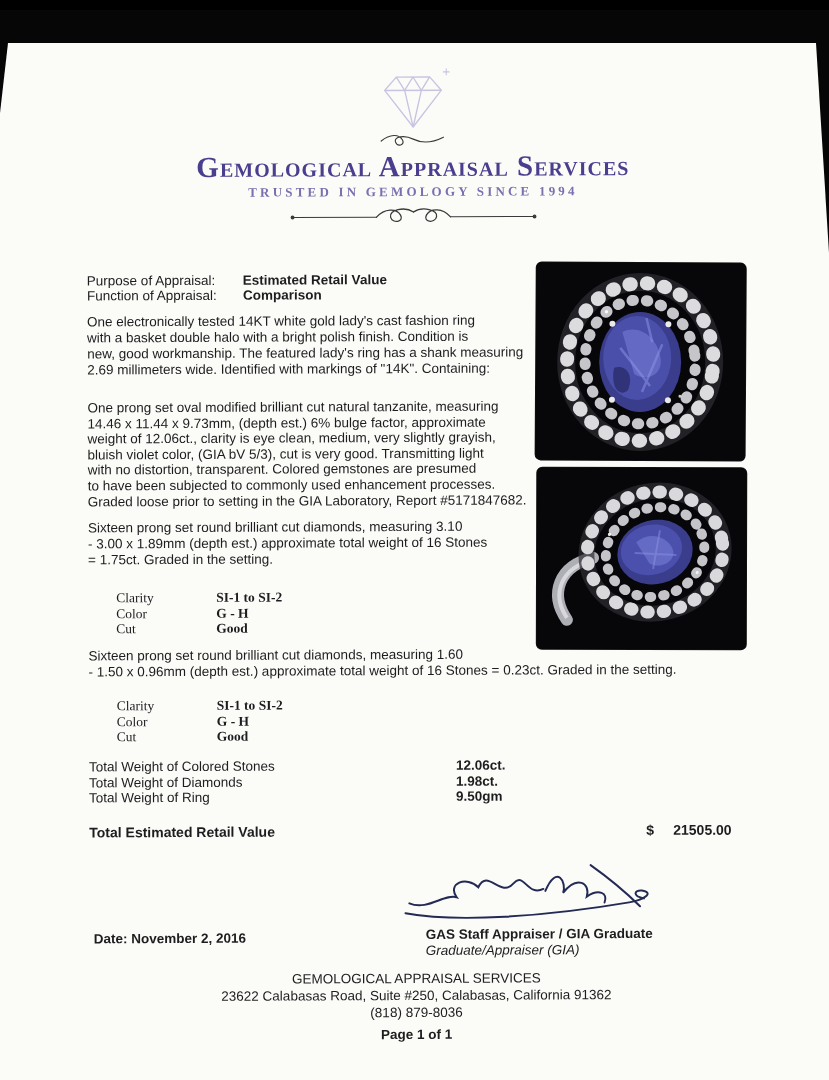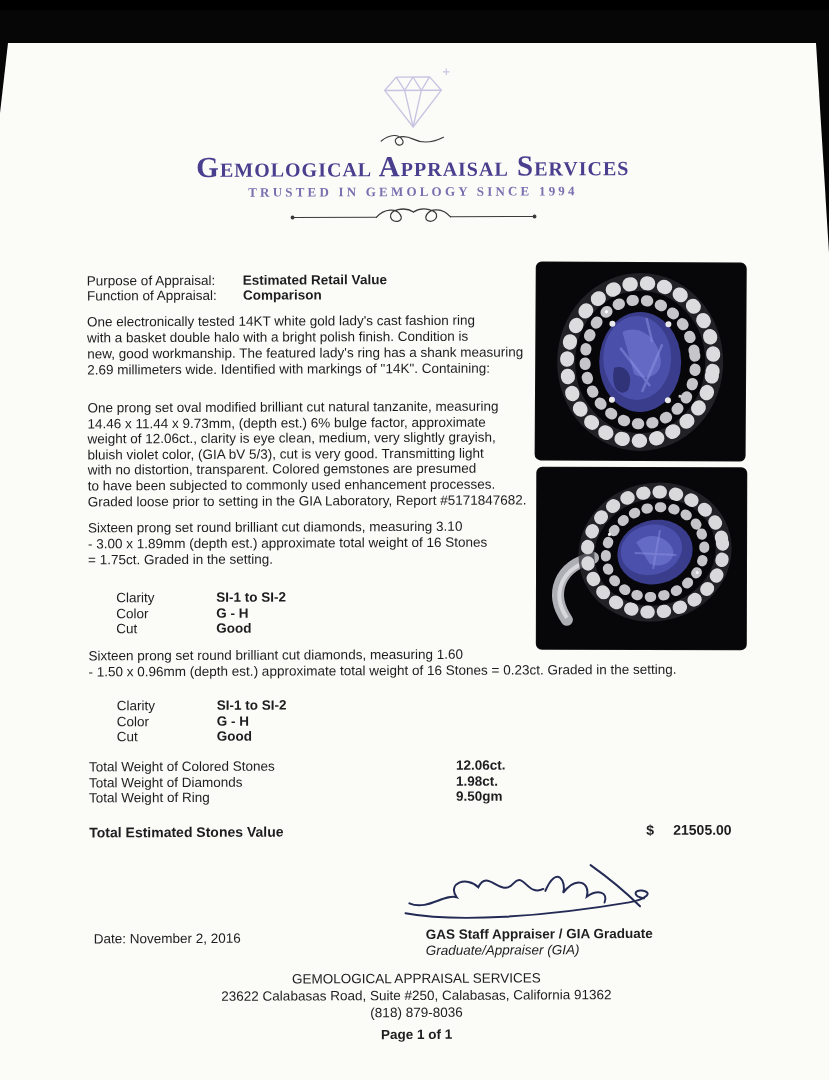--- a/index.html
+++ b/index.html
@@ -20,41 +20,41 @@
 
   
   .block { position:absolute; font-size:13.5px; line-height:16px; }
   .pre { white-space:pre-line; }
   .meta { top:262px; left:88px; line-height:15px; }
   .meta-label { display:inline-block; width:156px; }
   .meta-value { font-weight:bold; }
   .para-1 { top:303px; left:88px; width:460px; }
   .para-2 { top:389px; left:88px; width:470px; line-height:15.6px; }
   .para-3 { top:509px; left:88px; width:475px; }
-  .grading { line-height:15.6px; }
+  .grading { line-height:15.6px;font-family:Liberation Serif, serif; }
   .grading-1 { top:579px; left:116px; }
   .grading-2 { top:687px; left:116px; }
   .grading-label { display:inline-block; width:100px; }
   .grading-value { font-weight:bold; }
   .para-4 { top:637px; left:88px; width:700px; }
   .totals { top:748px; left:88px; width:680px; line-height:15.6px; }
   .totals-row { position:relative; height:15.6px; }
   .totals-value { position:absolute; left:367px; width:110px; text-align:left; font-weight:bold; }
   .retail { top:813px; left:88px; width:700px; font-weight:bold; font-size:14px; }
   .retail-currency { position:absolute; left:557px; }
   .retail-amount { position:absolute; left:584px;text-align:center; }
 
   
   .photo { position:absolute; background:#07070a; border-radius:5px; overflow:hidden; box-shadow:0 0 0 1px #111; }
   .photo-1 { top:254px; left:537px; width:209px; height:197px; transform:rotate(0.6deg); }
   .photo-2 { top:459px; left:537px; width:209px; height:181px; transform:rotate(0.4deg); }
 
   
   .signature { position:absolute; top:842px; left:396px; width:276px; height:78px; }
-  .date-line { top:920px; left:92px; font-weight:normal; }
+  .date-line { top:920px; left:92px; font-weight:bold; }
   .appraiser { top:917px; left:424px; }
   .appraiser-title { font-weight:bold; }
   .appraiser-subtitle { font-style:italic; }
 
   
   .footer { position:absolute; top:960px; left:0; width:100%; text-align:center; font-size:13.5px; line-height:17px; }
   .footer-page { font-weight:bold; margin-top:5px; }
 </style>
 </head>
 <body>
@@ -143,21 +143,21 @@
         <span>Total Weight of Diamonds</span>
         <span class="totals-value">1.98ct.</span>
       </div>
       <div class="totals-row">
         <span>Total Weight of Ring</span>
         <span class="totals-value">9.50gm</span>
       </div>
     </div>
 
     <div class="block retail">
-      <span>Total Estimated Stones Value</span>
+      <span>Total Estimated Retail Value</span>
       <span class="retail-currency">$</span>
       <span class="retail-amount">21505.00</span>
     </div>
 
     <figure class="photo photo-1">
       <svg width="209" height="197" viewBox="0 0 209 197" aria-hidden="true">
         <rect width="209" height="197" fill="#07070a"></rect>
         <g transform="translate(104,99)">
           <ellipse rx="74" ry="80" fill="none" stroke="#2c2c32" stroke-width="18" opacity="0.7"></ellipse>
           <ellipse rx="73" ry="79" fill="none" stroke="#dcdcde" stroke-width="14" stroke-dasharray="1.5 16" stroke-linecap="round" transform="rotate(10)"></ellipse>

